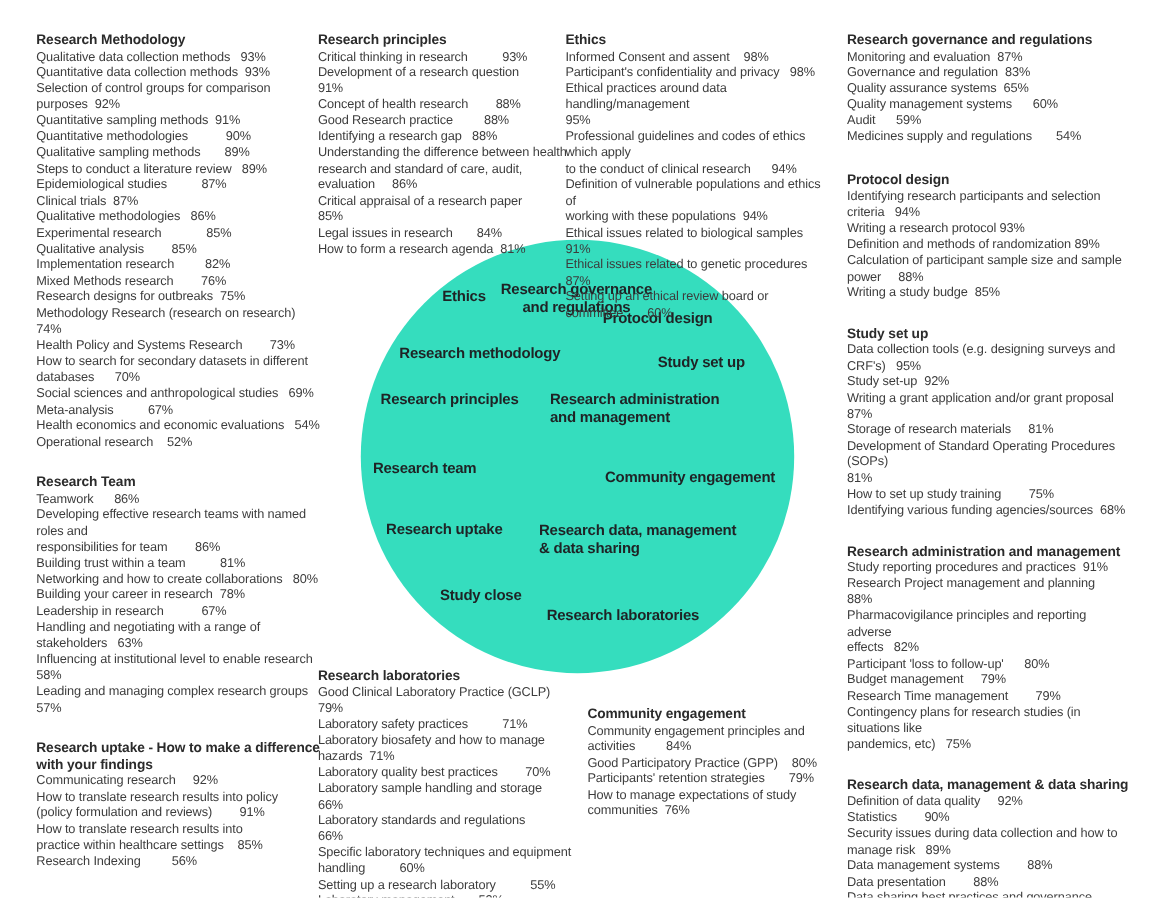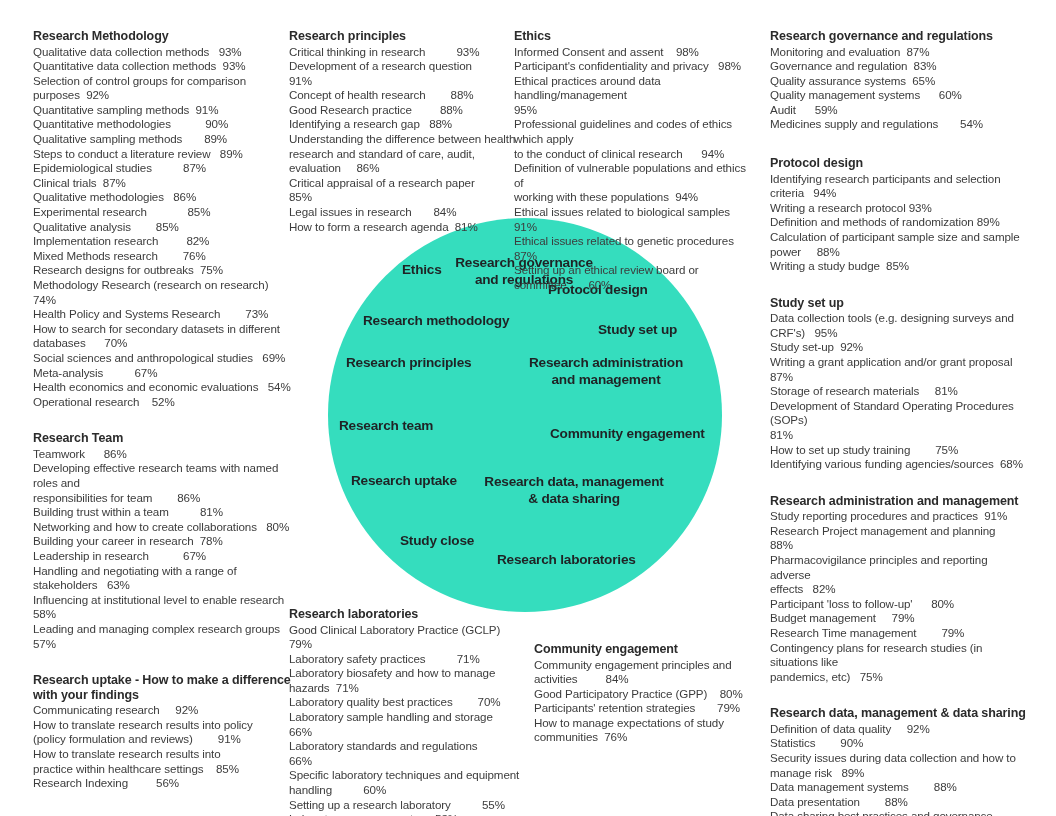--- a/index.html
+++ b/index.html
@@ -58,21 +58,21 @@
   }
   .bubble-label {
     position: absolute;
     font-size: 13.6px;
     font-weight: bold;
     color: #1f2325;
     line-height: 17px;
     letter-spacing: -0.2px;
     white-space: pre;
   }
-  .bl-right { text-align: center; }
+  .bl-right { text-align: left; }
   .bl-center { text-align: center; }
 </style>
 </head>
 <body>
 
 <div id="canvas">
 
   <div id="circle"></div>
 
   <div class="bubble-label" style="left:402px; top:261px;">Ethics</div>
@@ -80,21 +80,21 @@
 and regulations</div>
   <div class="bubble-label" style="left:548px; top:281px;">Protocol design</div>
   <div class="bubble-label" style="left:363px; top:312px;">Research methodology</div>
   <div class="bubble-label" style="left:598px; top:321px;">Study set up</div>
   <div class="bubble-label" style="left:346px; top:354px;">Research principles</div>
   <div class="bubble-label bl-right" style="left:500px; top:354px; width:212px;">Research administration
 and management</div>
   <div class="bubble-label" style="left:339px; top:417px;">Research team</div>
   <div class="bubble-label" style="left:550px; top:425px;">Community engagement</div>
   <div class="bubble-label" style="left:351px; top:472px;">Research uptake</div>
-  <div class="bubble-label bl-right" style="left:474px; top:473px; width:200px;">Research data, management
+  <div class="bubble-label bl-right" style="left:490px; top:473px; width:200px;">Research data, management
 &amp; data sharing</div>
   <div class="bubble-label" style="left:400px; top:532px;">Study close</div>
   <div class="bubble-label" style="left:497px; top:551px;">Research laboratories</div>
 
   <div class="col" id="col1" style="left:33px; top:29px; width:262px;">
       <div class="group">
         <div class="group-title">Research Methodology</div>
         <div class="item">Qualitative data collection methods   93%</div>
         <div class="item">Quantitative data collection methods  93%</div>
         <div class="item">Selection of control groups for comparison purposes  92%</div>

